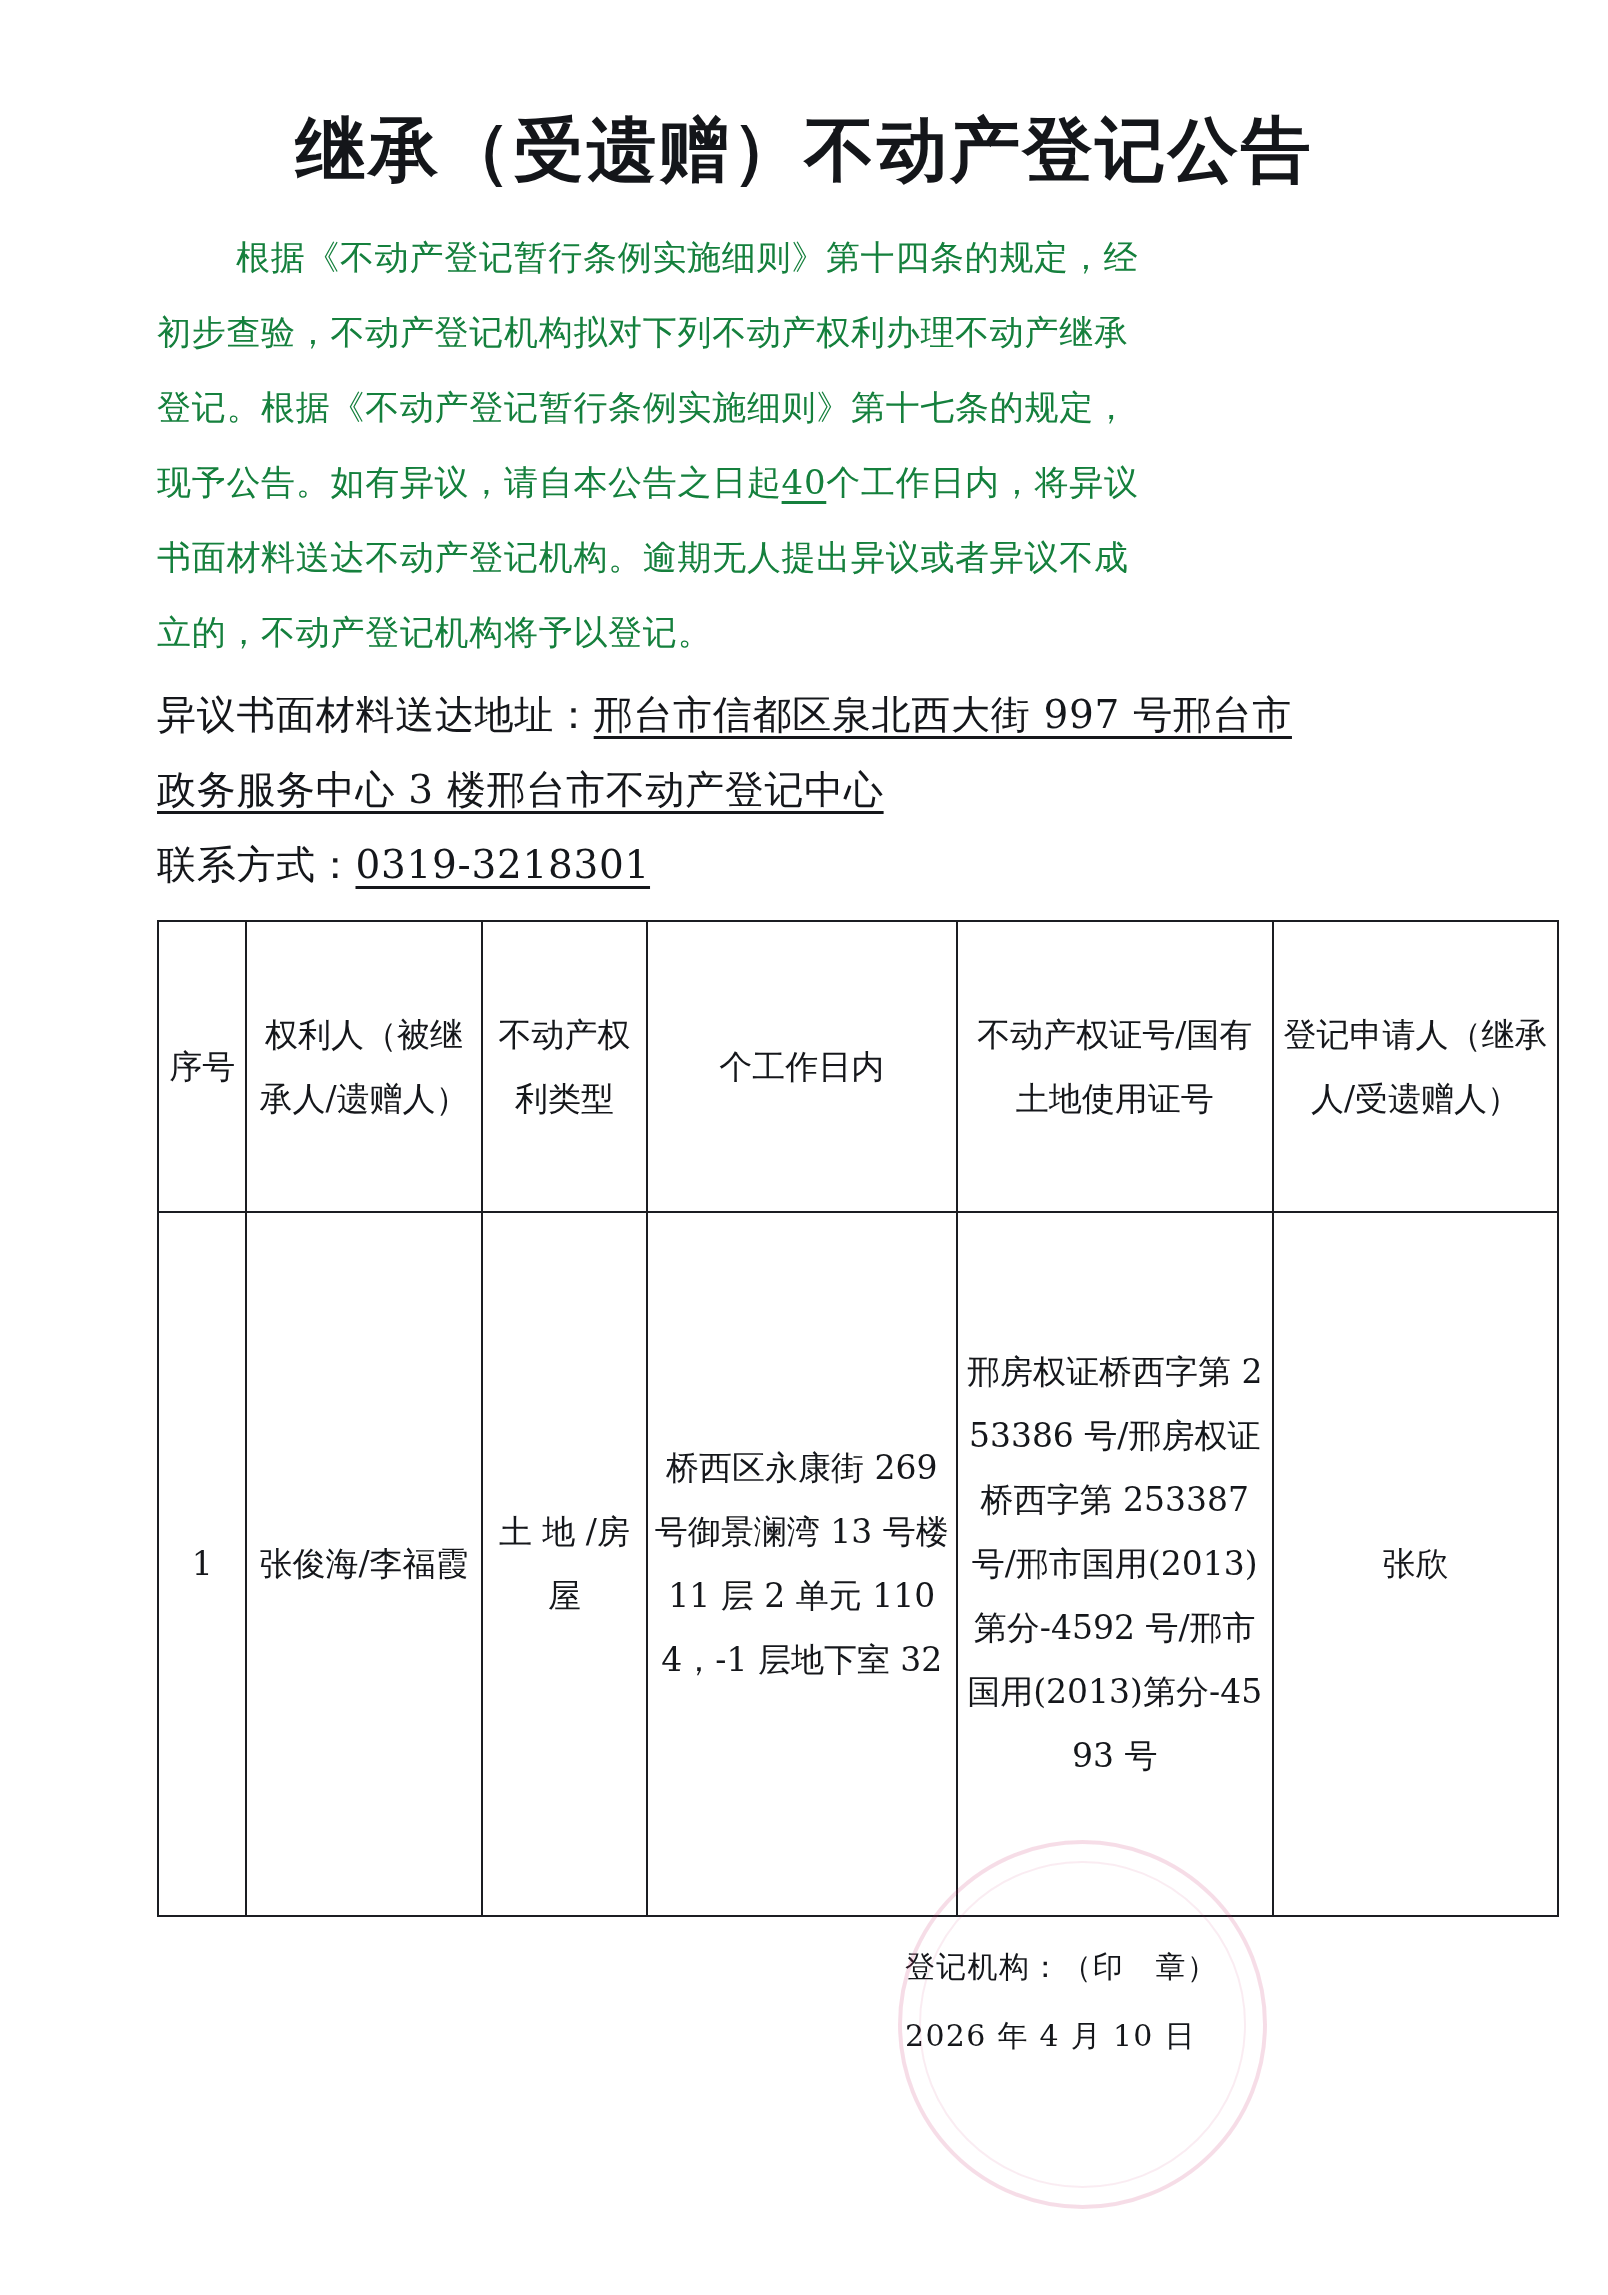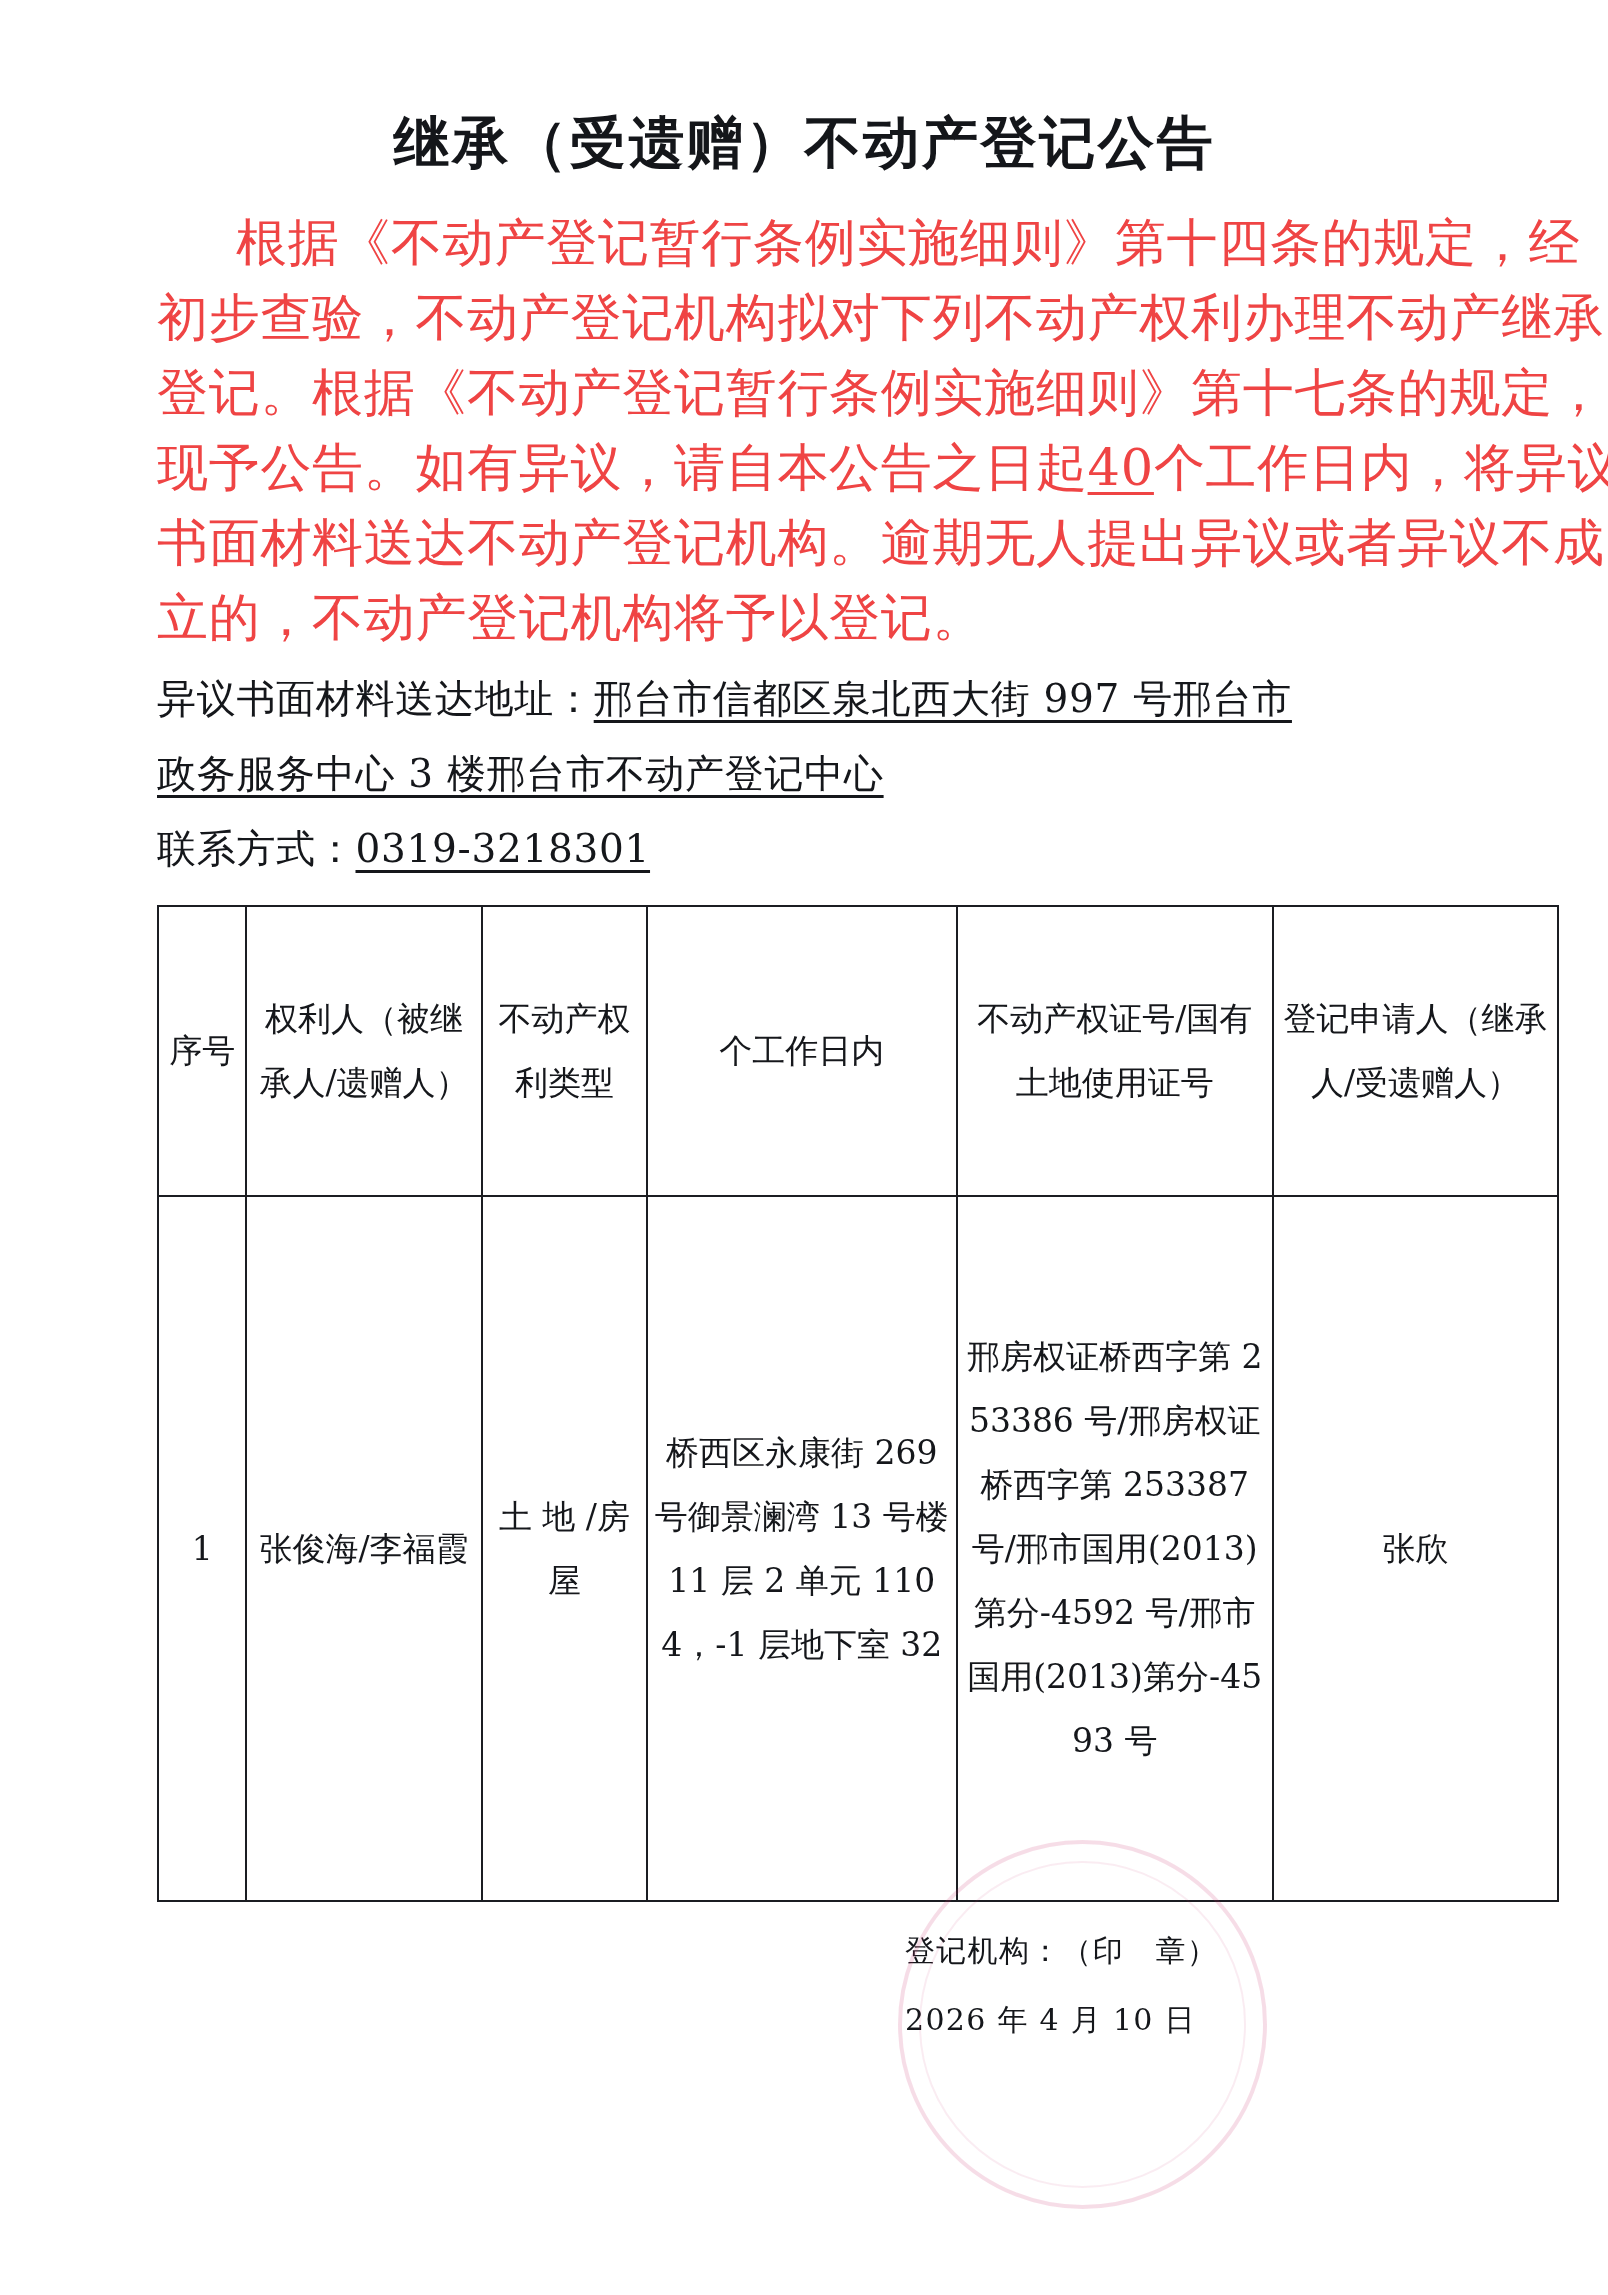--- a/index.html
+++ b/index.html
@@ -18,21 +18,21 @@
 
   .page {
     position: absolute;
     inset: 0;
     padding: 0;
   }
 
   
   .doc-title {
     text-align: center;
-    font-size: 56px;
+    font-size: 70px;
     font-weight: 700;
     letter-spacing: 2.7px;
     margin: 0;
     padding-top: 112px;
     line-height: 1.1;
     font-family: "DejaVu Sans", "Liberation Sans", sans-serif;
     color: #14161a;
   }
 
   
@@ -45,25 +45,25 @@
     letter-spacing: 1.3px;
     color: #15171b;
   }
 
   
   .body-block {
     margin: 0;
     padding: 31px 134px 0 157px;
   }
   .body-line {
-    font-size: 51px;
+    font-size: 34px;
     line-height: 75px;
     letter-spacing: 0.7px;
     white-space: pre;
-    color: #ef4444;
+    color: #15803d;
   }
   .body-line.indent {
     text-indent: 79px;
   }
   .u-num {
     text-decoration: underline;
     text-underline-offset: 6.7px;
     text-decoration-thickness: 2.7px;
     margin-top: 24px;
   }

